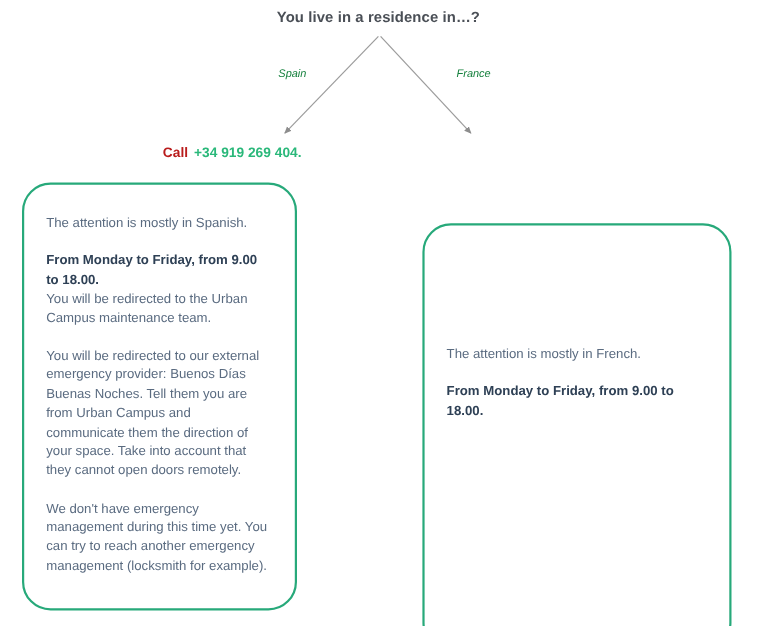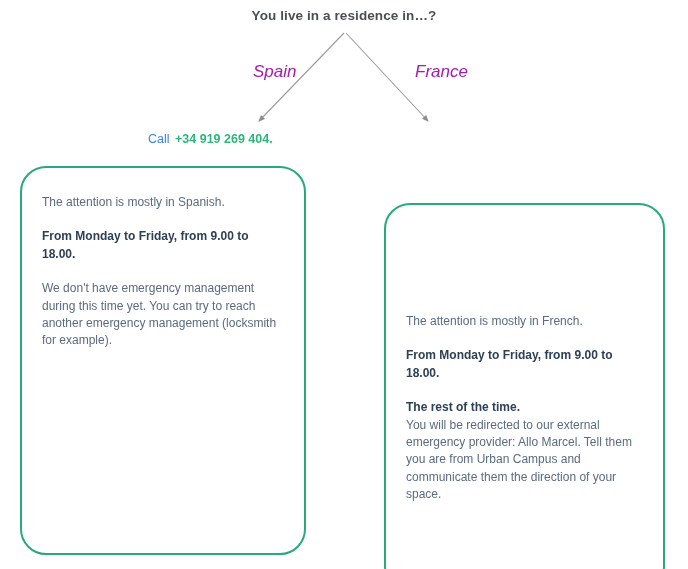--- a/index.html
+++ b/index.html
@@ -39,61 +39,61 @@
     left: 0;
     top: 0;
     width: 688px;
     height: 160px;
     pointer-events: none;
   }
 
   
   .branch-label {
     position: absolute;
-    font-size: 17px;
+    font-size: 10px;
     font-style: italic;
-    color: #a21caf;
+    color: #15803d;
     white-space: nowrap;
   }
   .branch-label.left  { left: 253px; top: 62px; }
   .branch-label.right { left: 415px; top: 62px; }
 
   
   .call-line {
     position: absolute;
     font-size: 12.5px;
     white-space: nowrap;
     top: 132px;
   }
   .call-line.left  { left: 148px; }
   .call-line.right { left: 436px; }
   .call-word {
-    font-weight: normal;
-    color: #3b82f6;
+    font-weight: bold;
+    color: #b91c1c;
   }
   .phone-number {
     font-weight: bold;
     color: #2ab87a;
     margin-left: 2px;
   }
   .call-period {
     font-weight: bold;
     color: #2ab87a;
   }
 
   
   .card {
     position: absolute;
     box-sizing: border-box;
     border: 2px solid #27a97a;
     border-radius: 26px;
     background: #ffffff;
     padding: 26px 24px 26px 20px;
   }
-  .card.left  { left: 20px;  top: 166px; width: 286px; height: 389px; }
+  .card.left  { left: 20px;  top: 166px; width: 250px; height: 389px; }
   .card.right { left: 384px; top: 166px; width: 281px; height: 389px; margin-top: 37px; }
   .card.right .card-body { padding-top: 82px; }
 
   .blk {
     margin: 0 0 17px 0;
   }
   .blk:last-child { margin-bottom: 0; }
 
   .blk-heading {
     display: block;
@@ -139,37 +139,35 @@
   </div>
 
 
   <div class="card left">
     <div class="card-body">
       <p class="blk lead">
         <span class="blk-text">The attention is mostly in Spanish.</span>
       </p>
       <p class="blk">
         <span class="blk-heading">From Monday to Friday, from 9.00 to 18.00.</span>
+        <span class="blk-text">You will be redirected to the Urban Campus maintenance team.</span>
       </p>
       <p class="blk">
+        <span class="blk-text">You will be redirected to our external emergency provider: Buenos Días Buenas Noches. Tell them you are from Urban Campus and communicate them the direction of your space. Take into account that they cannot open doors remotely.</span>
       </p>
       <p class="blk">
         <span class="blk-text">We don't have emergency management during this time yet. You can try to reach another emergency management (locksmith for example).</span>
       </p>
     </div>
   </div>
 
   <div class="card right">
     <div class="card-body">
       <p class="blk lead">
         <span class="blk-text">The attention is mostly in French.</span>
       </p>
       <p class="blk">
         <span class="blk-heading">From Monday to Friday, from 9.00 to 18.00.</span>
       </p>
-      <p class="blk">
-        <span class="blk-heading">The rest of the time.</span>
-        <span class="blk-text">You will be redirected to our external emergency provider: Allo Marcel. Tell them you are from Urban Campus and communicate them the direction of your space.</span>
-      </p>
     </div>
   </div>
 
 </div>
 
 </body></html>

